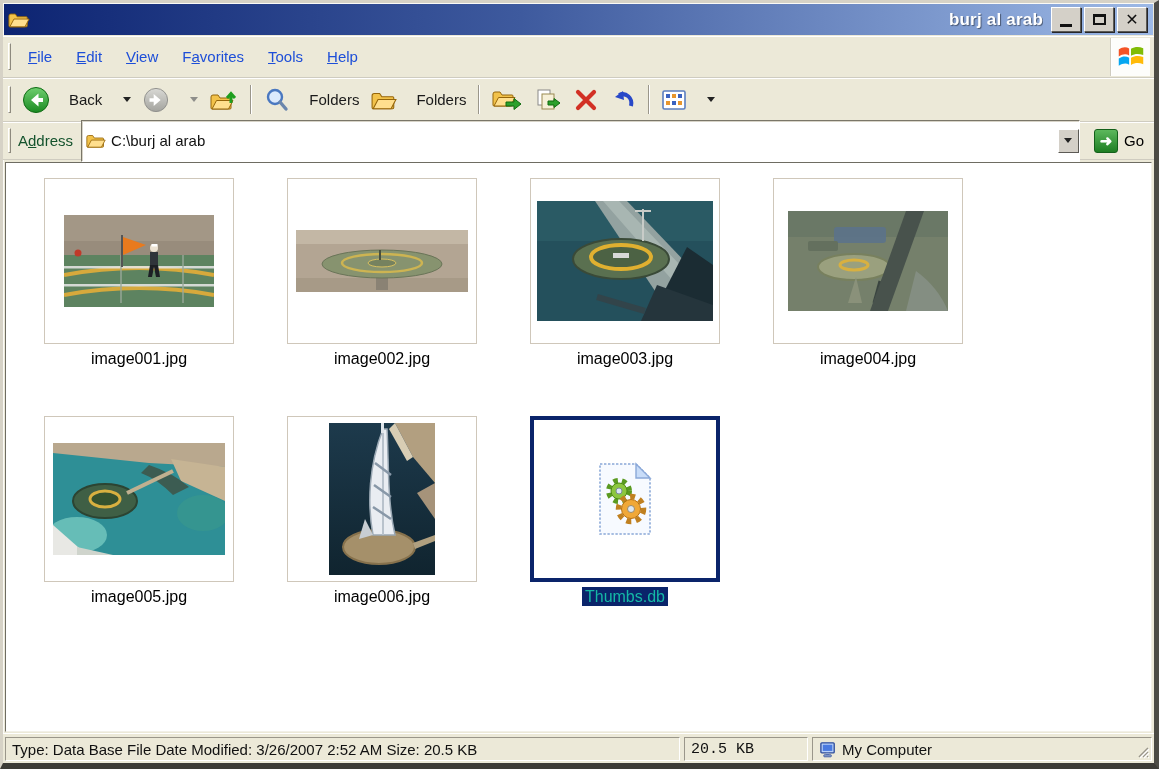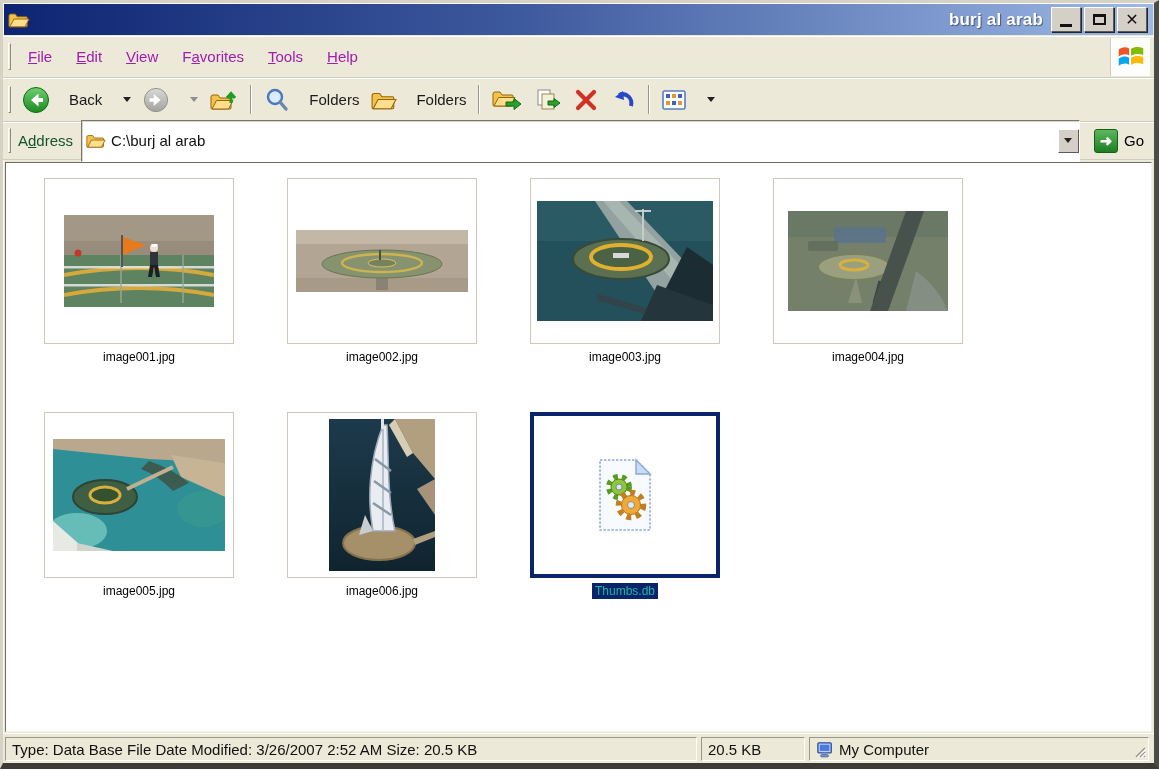--- a/index.html
+++ b/index.html
@@ -36,21 +36,21 @@
   .bar{ display:flex; align-items:center; background:#ece9d8;
         border-bottom:1px solid #cfccc0; box-shadow:inset 0 1px 0 #ffffff; padding:0 4px;}
   .menubar{ height:42px; font-size:15px; }
   .toolbar{ height:44px; }
   .addressbar{ height:38px; font-size:15px; }
   .grip{ width:3px; height:65%; margin:0 5px 0 1px;
          border:1px solid; border-color:#ffffff #8e8a7e #8e8a7e #ffffff; }
   .sep{ width:2px; height:68%; margin:0 6px; border-left:1px solid #9a968a; border-right:1px solid #ffffff; }
   .spacer{ flex:1; }
 
-  .menu-item{ padding:4px 12px; color:#a21caf; cursor:default; }
+  .menu-item{ padding:4px 12px; color:#1d4ed8; cursor:default; }
   .accel{ text-decoration:underline; }
   .logo-well{ width:40px; height:38px; display:flex; align-items:center; justify-content:center;
               border-left:1px solid #cfccc0; box-shadow:inset 1px 0 0 #fff; background:#fdfdfb;}
 
   .tbtn{ display:flex; align-items:center; gap:19px; padding:3px 6px; font-size:15px; color:#1a1a1a; cursor:default;}
   .dd{ width:0; height:0; border-left:4px solid transparent; border-right:4px solid transparent;
        border-top:5px solid #222; margin-left:2px;}
 
   
   .addr-label{ padding:0 8px 0 2px; color:#14532d; }
@@ -66,32 +66,32 @@
            display:flex; align-items:center; justify-content:center; font-size:15px;}
 
   
   .content{ margin:2px; height:570px; background:#fff; overflow:hidden;
             border:1px solid; border-color:#6e6c62 #f2f0e8 #f2f0e8 #6e6c62; padding:15px 0 0 38px;}
   .frow{ display:flex; gap:53px; margin-bottom:48px; }
   .file-item{ width:190px; cursor:default; }
   .thumb-box{ width:190px; height:166px; background:#fff; border:1px solid #cfc7ba;
               display:flex; align-items:center; justify-content:center; }
   .file-item.selected .thumb-box{ border:4px solid #0a246a; }
-  .file-label{ margin-top:6px; text-align:center; font-size:12px; color:#000; }
+  .file-label{ margin-top:6px; text-align:center; font-size:16px; color:#000; }
   .file-label span{ padding:1px 3px; }
   .file-item.selected .file-label span{ background:#0a246a; color:#14b8a6; }
 
   
   .statusbar{ position:absolute; left:0; right:0; bottom:0; height:30px;
               display:flex; align-items:center; gap:4px; background:#ece9d8; padding:3px 2px 2px 2px;
               border-top:1px solid #fff; }
   .panel{ height:24px; display:flex; align-items:center; padding:0 6px; font-size:15px; color:#111;
           border:1px solid; border-color:#9a968a #ffffff #ffffff #9a968a; white-space:nowrap; overflow:hidden;}
   .p1{ flex:1; max-width:692px; }
-  .p2{ width:104px; }
+  .p2{ width:124px;font-family:Liberation Mono, monospace; }
   .p3{ width:340px; gap:4px; position:relative; }
   .resize-grip{ position:absolute; right:1px; bottom:1px; }
 </style>
 </head>
 <body>
 
 <svg width="0" height="0" style="position:absolute">
   <defs>
     <symbol id="sym-folder" viewBox="0 0 24 20">
       <path d="M1 6 L1 17 Q1 18 2 18 L20 18 Q21 18 21 17 L21 8 Q21 7 20 7 L10 7 L8 4 L3 4 Q1 4 1 6 Z" fill="#f2c24a" stroke="#96660a" stroke-width="1"></path>

